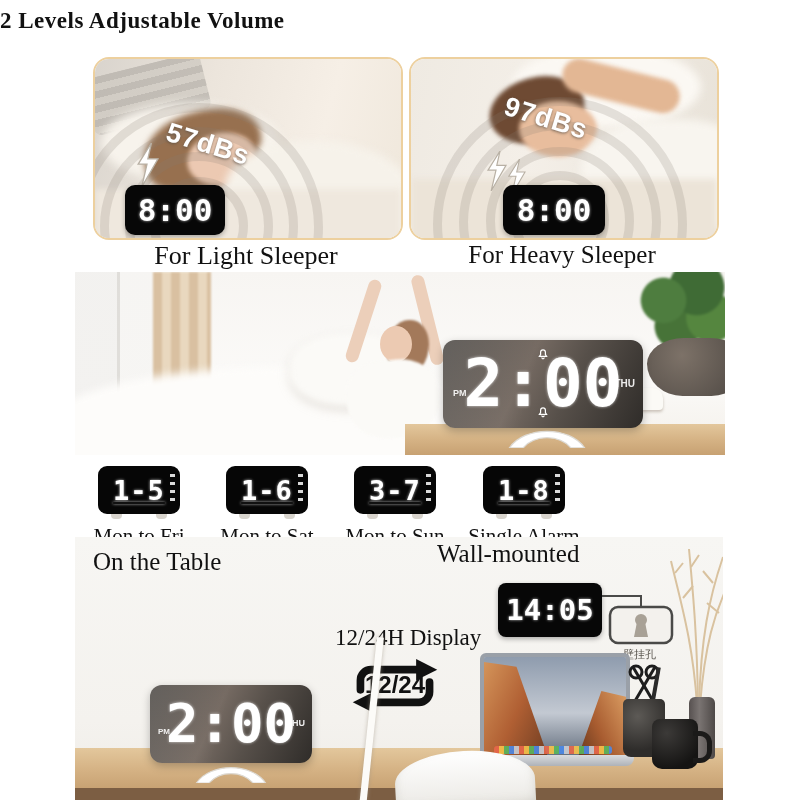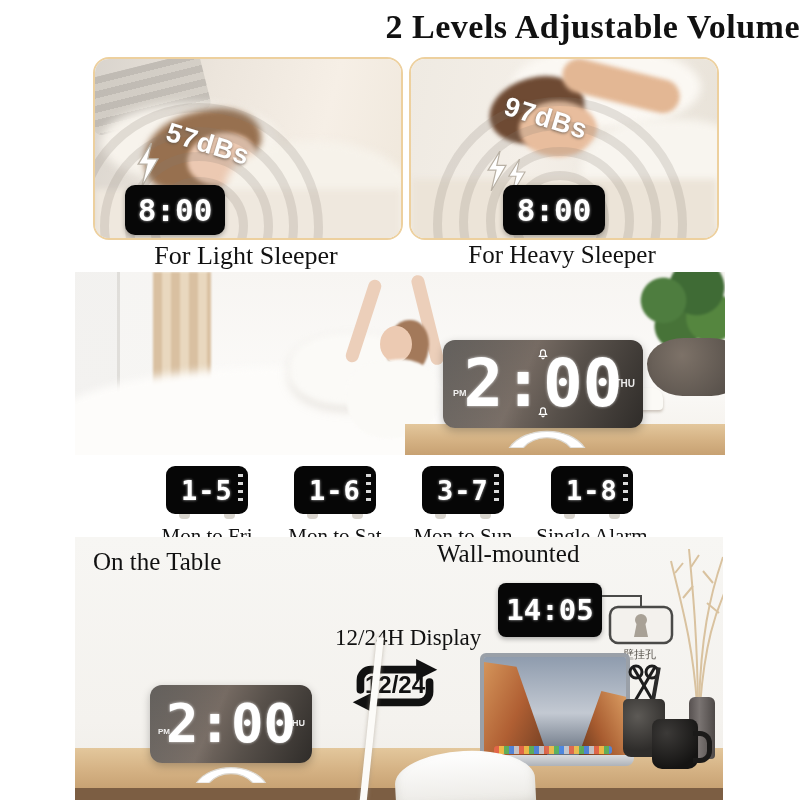--- a/index.html
+++ b/index.html
@@ -31,21 +31,21 @@
         display:flex;align-items:center;justify-content:center;box-shadow:0 2px 5px rgba(0,0,0,.3);}
   .wood{background:linear-gradient(180deg,#e3c79c 0%,#d4b183 55%,#c7a172 100%);}
   .db-label{position:absolute;color:#fff;font-weight:bold;
         text-shadow:0 1px 3px rgba(90,80,70,.8);letter-spacing:1px;}
 </style>
 </head>
 <body>
 
 <div id="page">
 
-  <div class="abs serif" style="left:0;top:8px;width:800px;text-align:right;font-size:34px;font-weight:bold;letter-spacing:.5px;">2 Levels Adjustable Volume</div>
+  <div class="abs serif" style="left:0;top:8px;width:800px;text-align:left;font-size:23px;font-weight:bold;letter-spacing:.5px;">2 Levels Adjustable Volume</div>
 
   <div class="photo-card" style="left:93px;top:57px;width:306px;height:179px;">
     <div class="abs" style="inset:0;
          background:linear-gradient(105deg,#d9d4cd 0%,#ece5dc 35%,#f6efe6 70%,#efe7db 100%);"></div>
     <div class="abs" style="left:-8px;top:6px;width:120px;height:58px;background:repeating-linear-gradient(180deg,#b9b4ad 0 7px,#cfcac2 7px 14px);transform:rotate(-14deg);border-radius:8px;opacity:.8;"></div>
     <div class="abs" style="left:6px;top:44px;width:180px;height:80px;background:#f7f3ec;border-radius:50%;filter:blur(5px);"></div>
     <div class="abs" style="left:48px;top:52px;width:120px;height:78px;background:#97704f;border-radius:55% 45% 60% 40%;filter:blur(3px);transform:rotate(-12deg);"></div>
     <div class="abs" style="left:92px;top:74px;width:70px;height:52px;background:#ecc9b2;border-radius:50%;filter:blur(2px);transform:rotate(-10deg);"></div>
     <div class="abs" style="left:130px;top:82px;width:190px;height:110px;background:#f6f2ea;border-radius:45% 55% 40% 60%;filter:blur(4px);"></div>
     <div class="abs" style="left:0;top:130px;width:306px;height:60px;background:#efe8de;filter:blur(3px);"></div>
@@ -115,21 +115,21 @@
       </svg>
       <svg class="abs" style="left:94px;top:66px;width:12px;height:12px;" viewBox="0 0 20 20">
         <path d="M4 14 h12 l-2-3 v-4 a4 4 0 0 0-8 0 v4 z M8 16 a2 2 0 0 0 4 0" fill="none" stroke="#fff" stroke-width="2"></path>
       </svg>
     </div>
     <svg class="abs" style="left:428px;top:152px;width:88px;height:24px;" viewBox="0 0 100 28">
       <path d="M6 28 C24 2 76 2 94 28 L78 28 C64 12 36 12 22 28 Z" fill="#ffffff" stroke="#dddad4" stroke-width="1.5"></path>
     </svg>
   </div>
 
-  <div class="abs" style="left:75px;top:466px;width:650px;display:flex;justify-content:center;">
+  <div class="abs" style="left:75px;top:466px;width:650px;display:flex;justify-content:flex-start;text-decoration:underline;">
     <div style="width:128px;text-align:center;">
       <div class="mini-clock">
         <span class="led digits" style="font-size:27px;">1-5</span>
         <span class="daystrip"></span>
       </div>
       <div class="feet">
           <span></span>
           <span></span>
         </div>
       <div class="mode-label serif">Mon to Fri</div>

